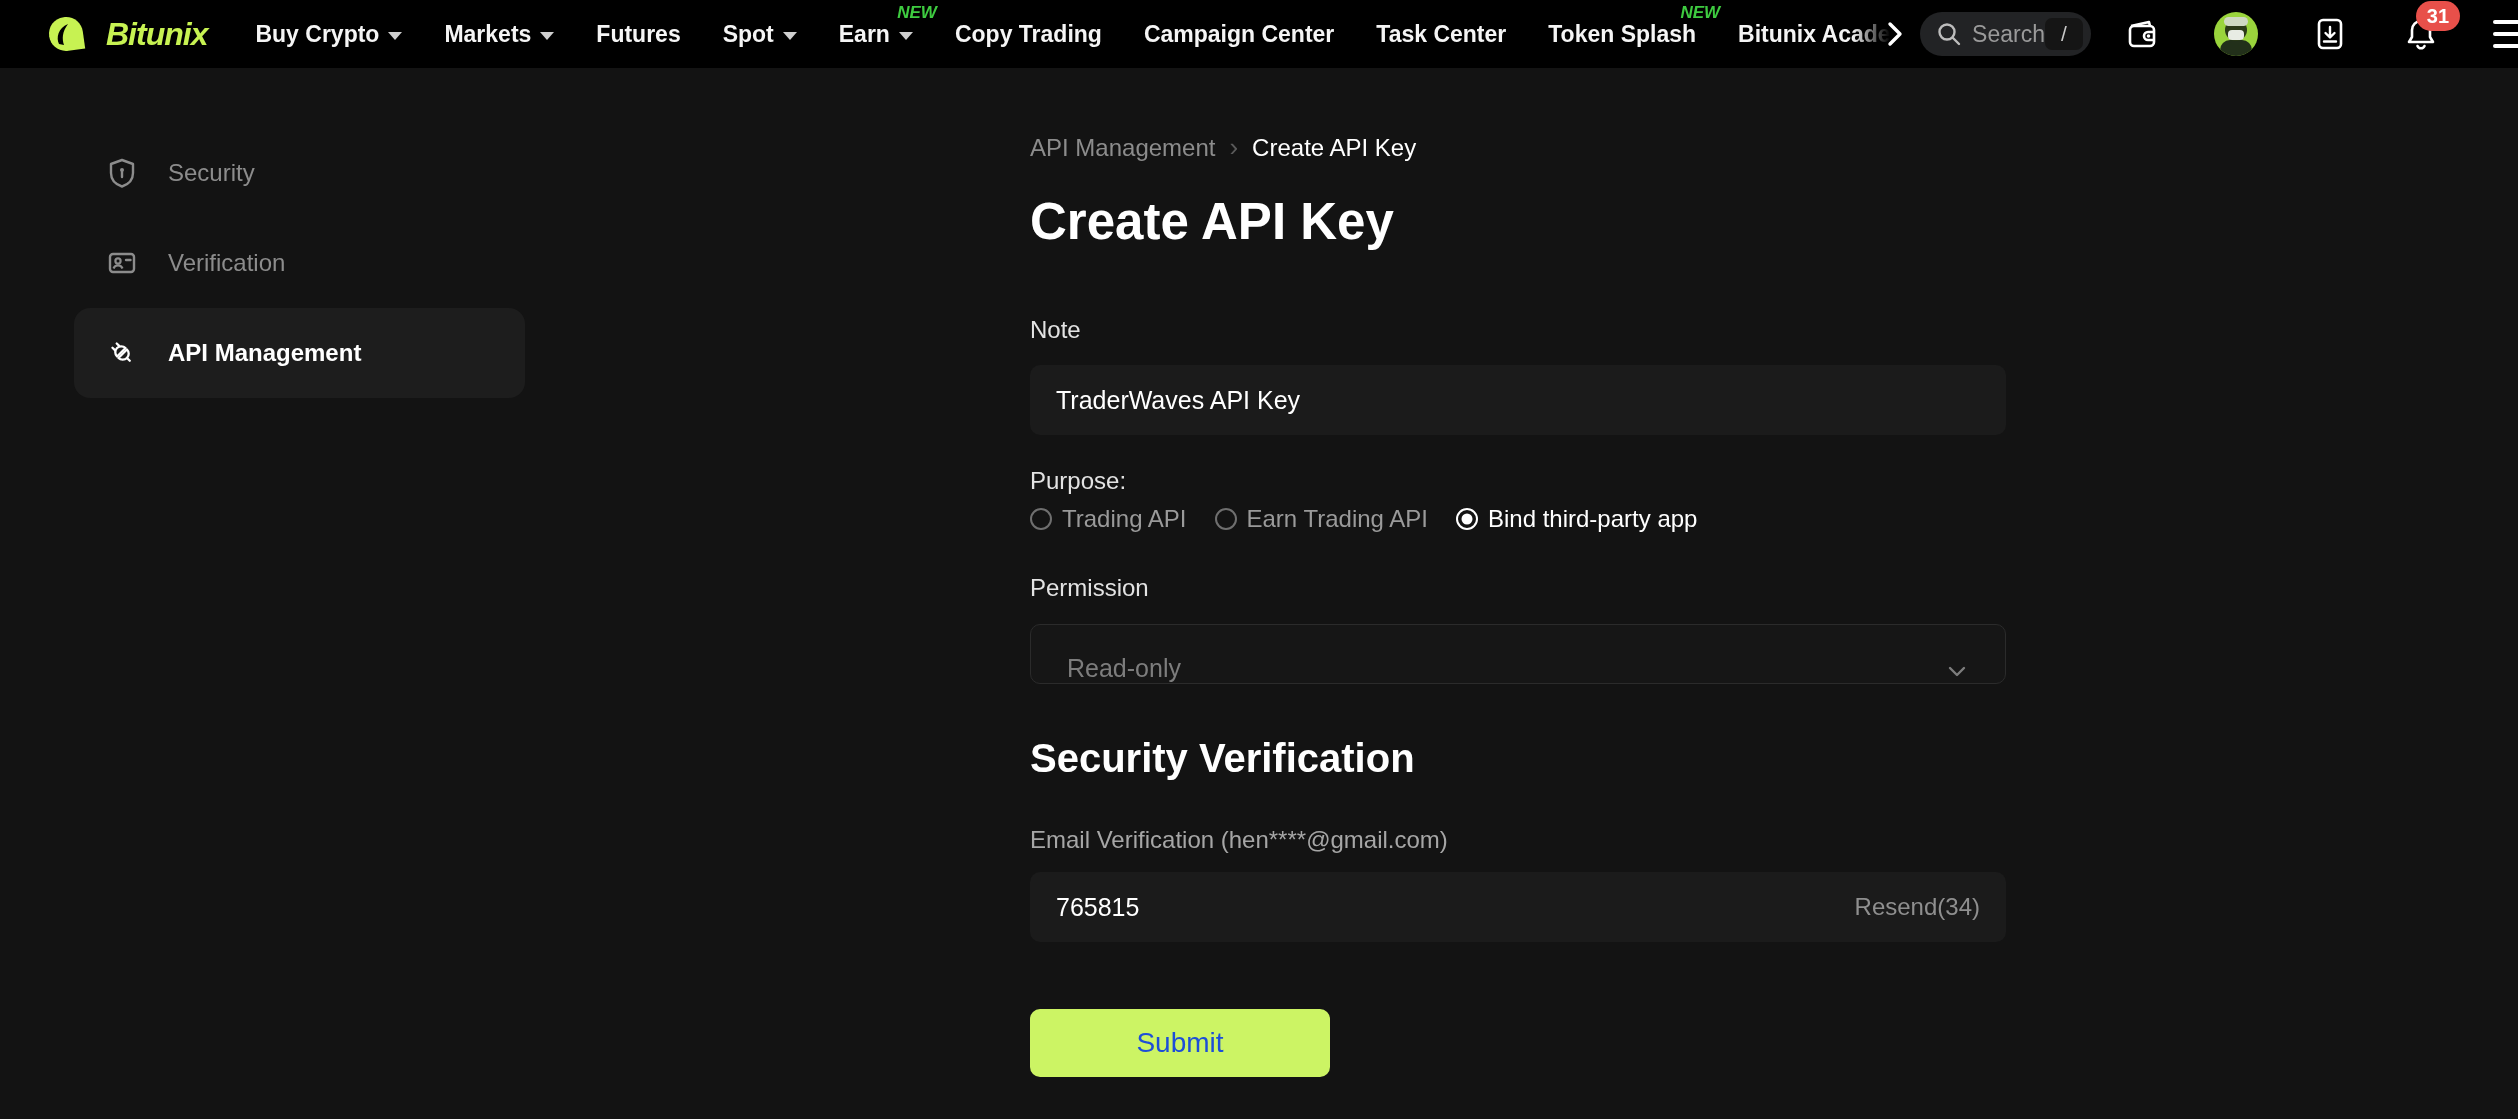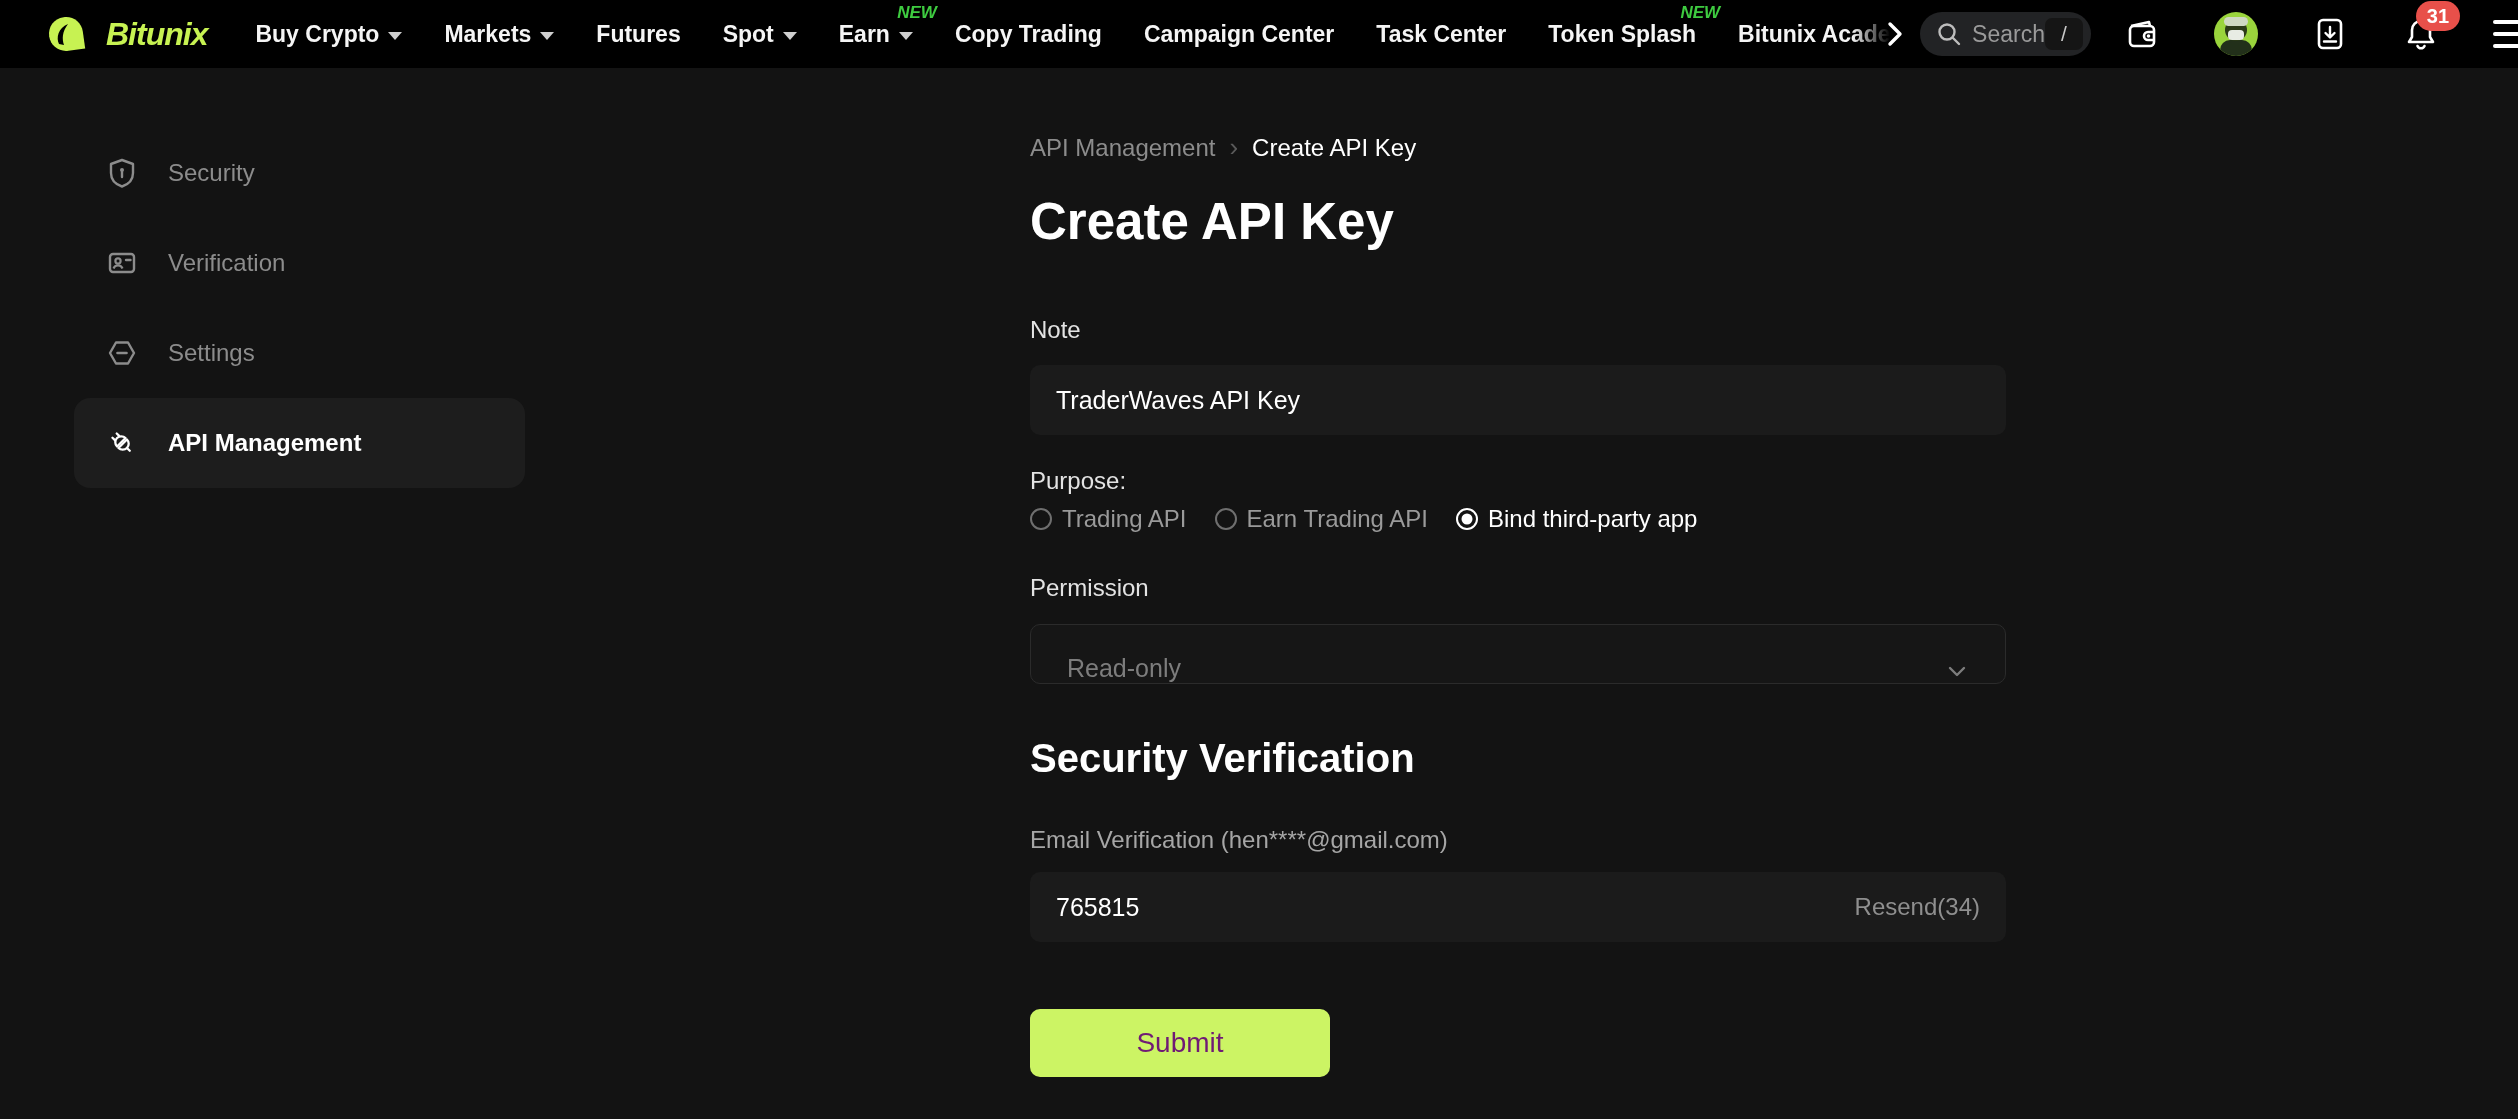--- a/index.html
+++ b/index.html
@@ -76,21 +76,21 @@
   .lbl-permission{top:574px;}
   .select{position:absolute;top:624px;left:0;width:976px;height:60px;border:1px solid var(--border);
     border-radius:10px;background:#161616;display:flex;align-items:flex-end;justify-content:space-between;
     padding:0 36px;cursor:pointer;}
   .select .val{font-size:25px;color:#7d7d7d;}
   .section-title{position:absolute;top:736px;left:0;font-size:40px;font-weight:700;color:#fff;}
   .lbl-email{top:826px;color:#a6a6a6;}
   .input-code{top:872px;height:70px;justify-content:space-between;}
   .input-code .resend{font-size:24px;color:#8f8f8f;cursor:pointer;}
   .submit-btn{position:absolute;top:1009px;left:0;width:300px;height:68px;border:none;border-radius:10px;
-    background:var(--lime-btn);color:#701a75;font-size:28px;font-family:"Liberation Sans",sans-serif;
+    background:var(--lime-btn);color:#1d4ed8;font-size:28px;font-family:"Liberation Sans",sans-serif;
     display:flex;align-items:center;justify-content:center;cursor:pointer;}
 </style>
 </head>
 <body>
 
 <header class="topbar">
   <div class="logo">
     <svg class="logo-mark" viewBox="0 0 40 40">
       <path d="M20 3 C10 3 3 10.5 3 20 C3 29.5 10.5 37 20 37 L37 37 L37 20 C37 10.5 29.5 3 20 3 Z" fill="#c7f252" transform="rotate(-8 20 20)"></path>
       <path d="M13 30 C10 24 12 14 22 10 C16 18 16 25 18 31 Z" fill="#000"></path>
@@ -200,27 +200,20 @@
     <span>Security</span>
   </div>
   <div class="side-item">
     <svg width="32" height="32" viewBox="0 0 32 32">
       <rect x="4" y="7" width="24" height="18" rx="3" fill="none" stroke="currentColor" stroke-width="2.4"></rect>
       <circle cx="12" cy="14" r="2.6" fill="none" stroke="currentColor" stroke-width="2.2"></circle>
       <path d="M7.5 21.5 a4.8 4.8 0 0 1 9 0" fill="none" stroke="currentColor" stroke-width="2.2"></path>
       <path d="M20 13 L24.5 13" stroke="currentColor" stroke-width="2.4" stroke-linecap="round"></path>
     </svg>
     <span>Verification</span>
-  </div>
-  <div class="side-item">
-    <svg width="32" height="32" viewBox="0 0 32 32">
-      <path d="M10 5.5 L22 5.5 L28 16 L22 26.5 L10 26.5 L4 16 Z" fill="none" stroke="currentColor" stroke-width="2.4" stroke-linejoin="round"></path>
-      <path d="M11.5 16 L20.5 16" stroke="currentColor" stroke-width="2.6" stroke-linecap="round"></path>
-    </svg>
-    <span>Settings</span>
   </div>
   <div class="side-item active">
     <svg width="32" height="32" viewBox="0 0 32 32">
       <g transform="rotate(-45 16 16)" fill="none" stroke="currentColor" stroke-width="2.3">
         <path d="M10 15 a6 6 0 0 1 12 0 Z" stroke-linejoin="round"></path>
         <path d="M10 17 a6 6 0 0 0 12 0 Z" stroke-linejoin="round"></path>
         <path d="M13 9 L13 5.5 M19 9 L19 5.5 M16 23 L16 27" stroke-linecap="round"></path>
       </g>
     </svg>
     <span>API Management</span>

